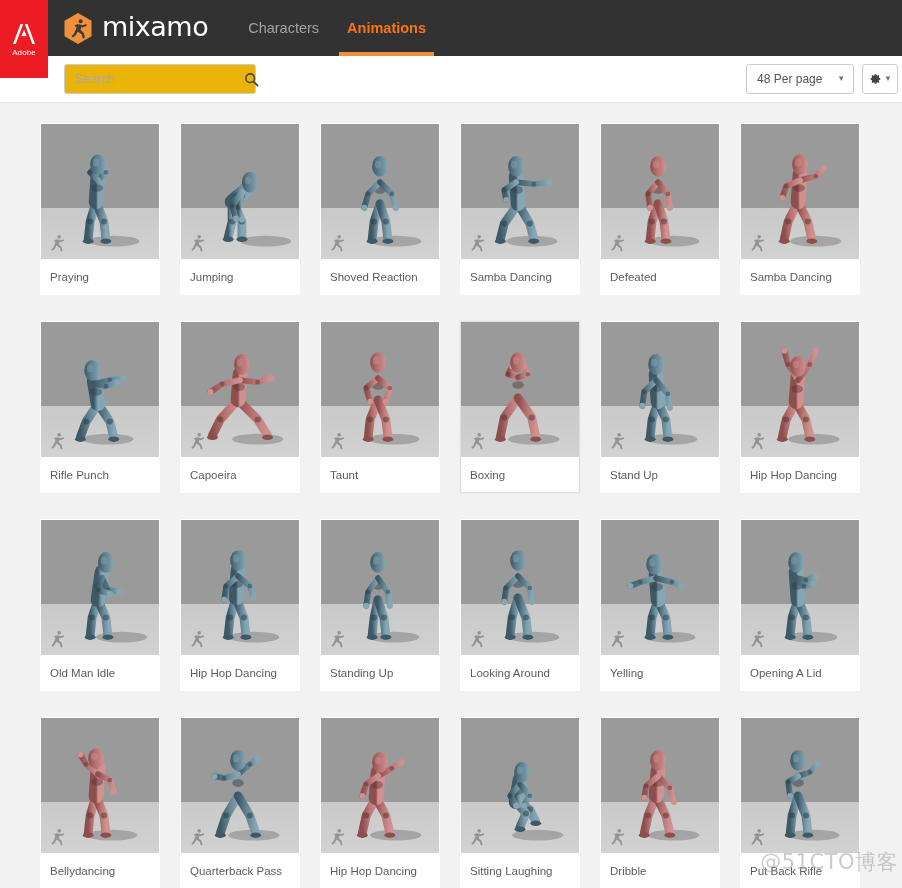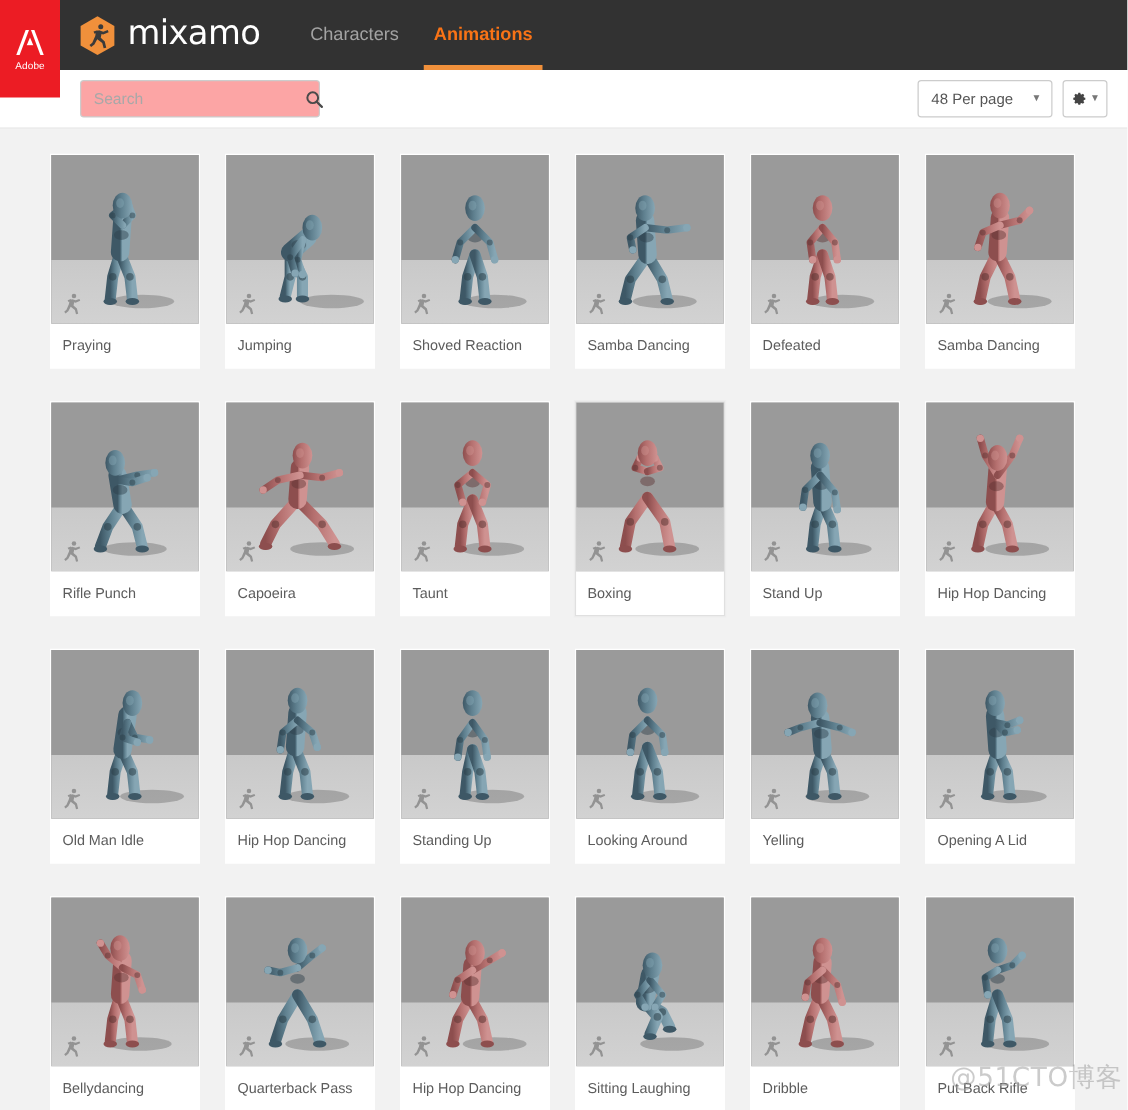--- a/index.html
+++ b/index.html
@@ -111,21 +111,21 @@
   }
 
   .search-wrap {
     position: absolute;
     left: 64px;
     top: 8px;
     width: 192px;
     height: 30px;
     border: 1px solid #cccccc;
     border-radius: 3px;
-    background: #fca5a5;
+    background: #eab308;
     display: flex;
     align-items: flex-end;
   }
   .search-input {
     border: none;
     outline: none;
     background: transparent;
     flex: 1;
     height: 100%;
     padding: 0 8px 0 10px;
@@ -140,21 +140,21 @@
     display: flex;
     align-items: center;
     justify-content: center;
     cursor: pointer;
     background: transparent;
     border: none;
   }
 
   .toolbar-right {
     position: absolute;
-    right: 16px;
+    right: 4px;
     top: 8px;
     display: flex;
     align-items: center;
     gap: 8px;
   }
   .perpage {
     width: 108px;
     height: 30px;
     border: 1px solid #cccccc;
     border-radius: 3px;

